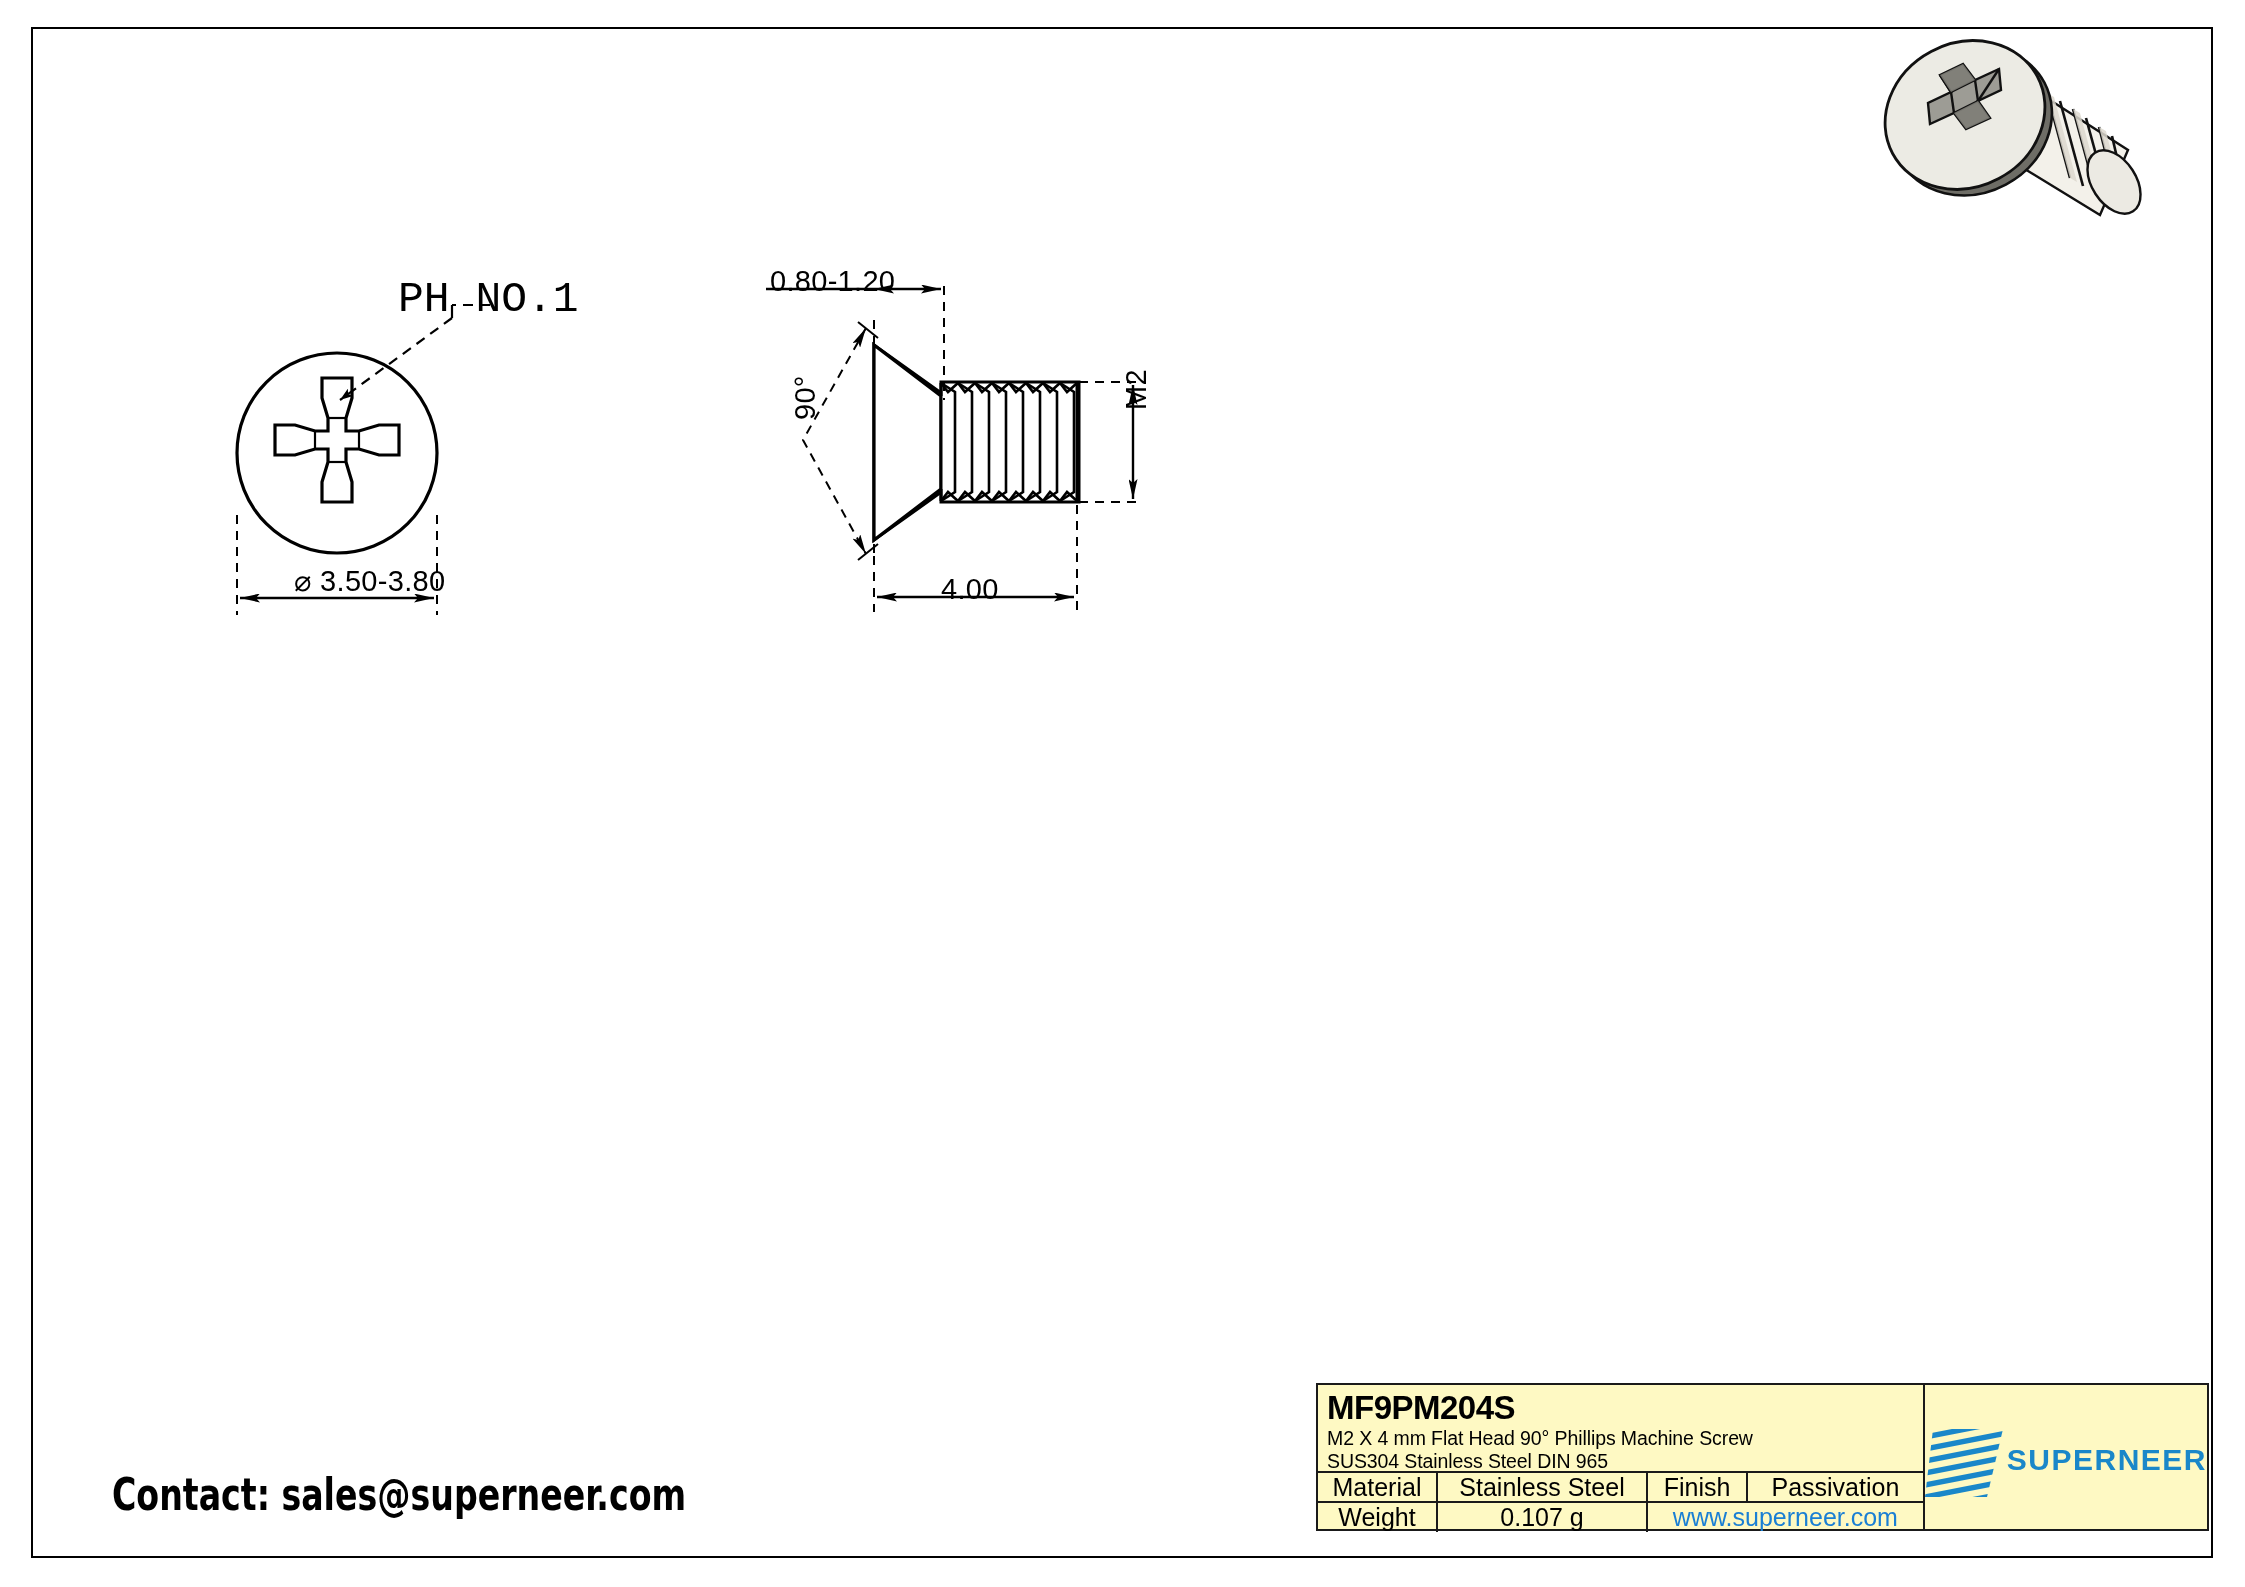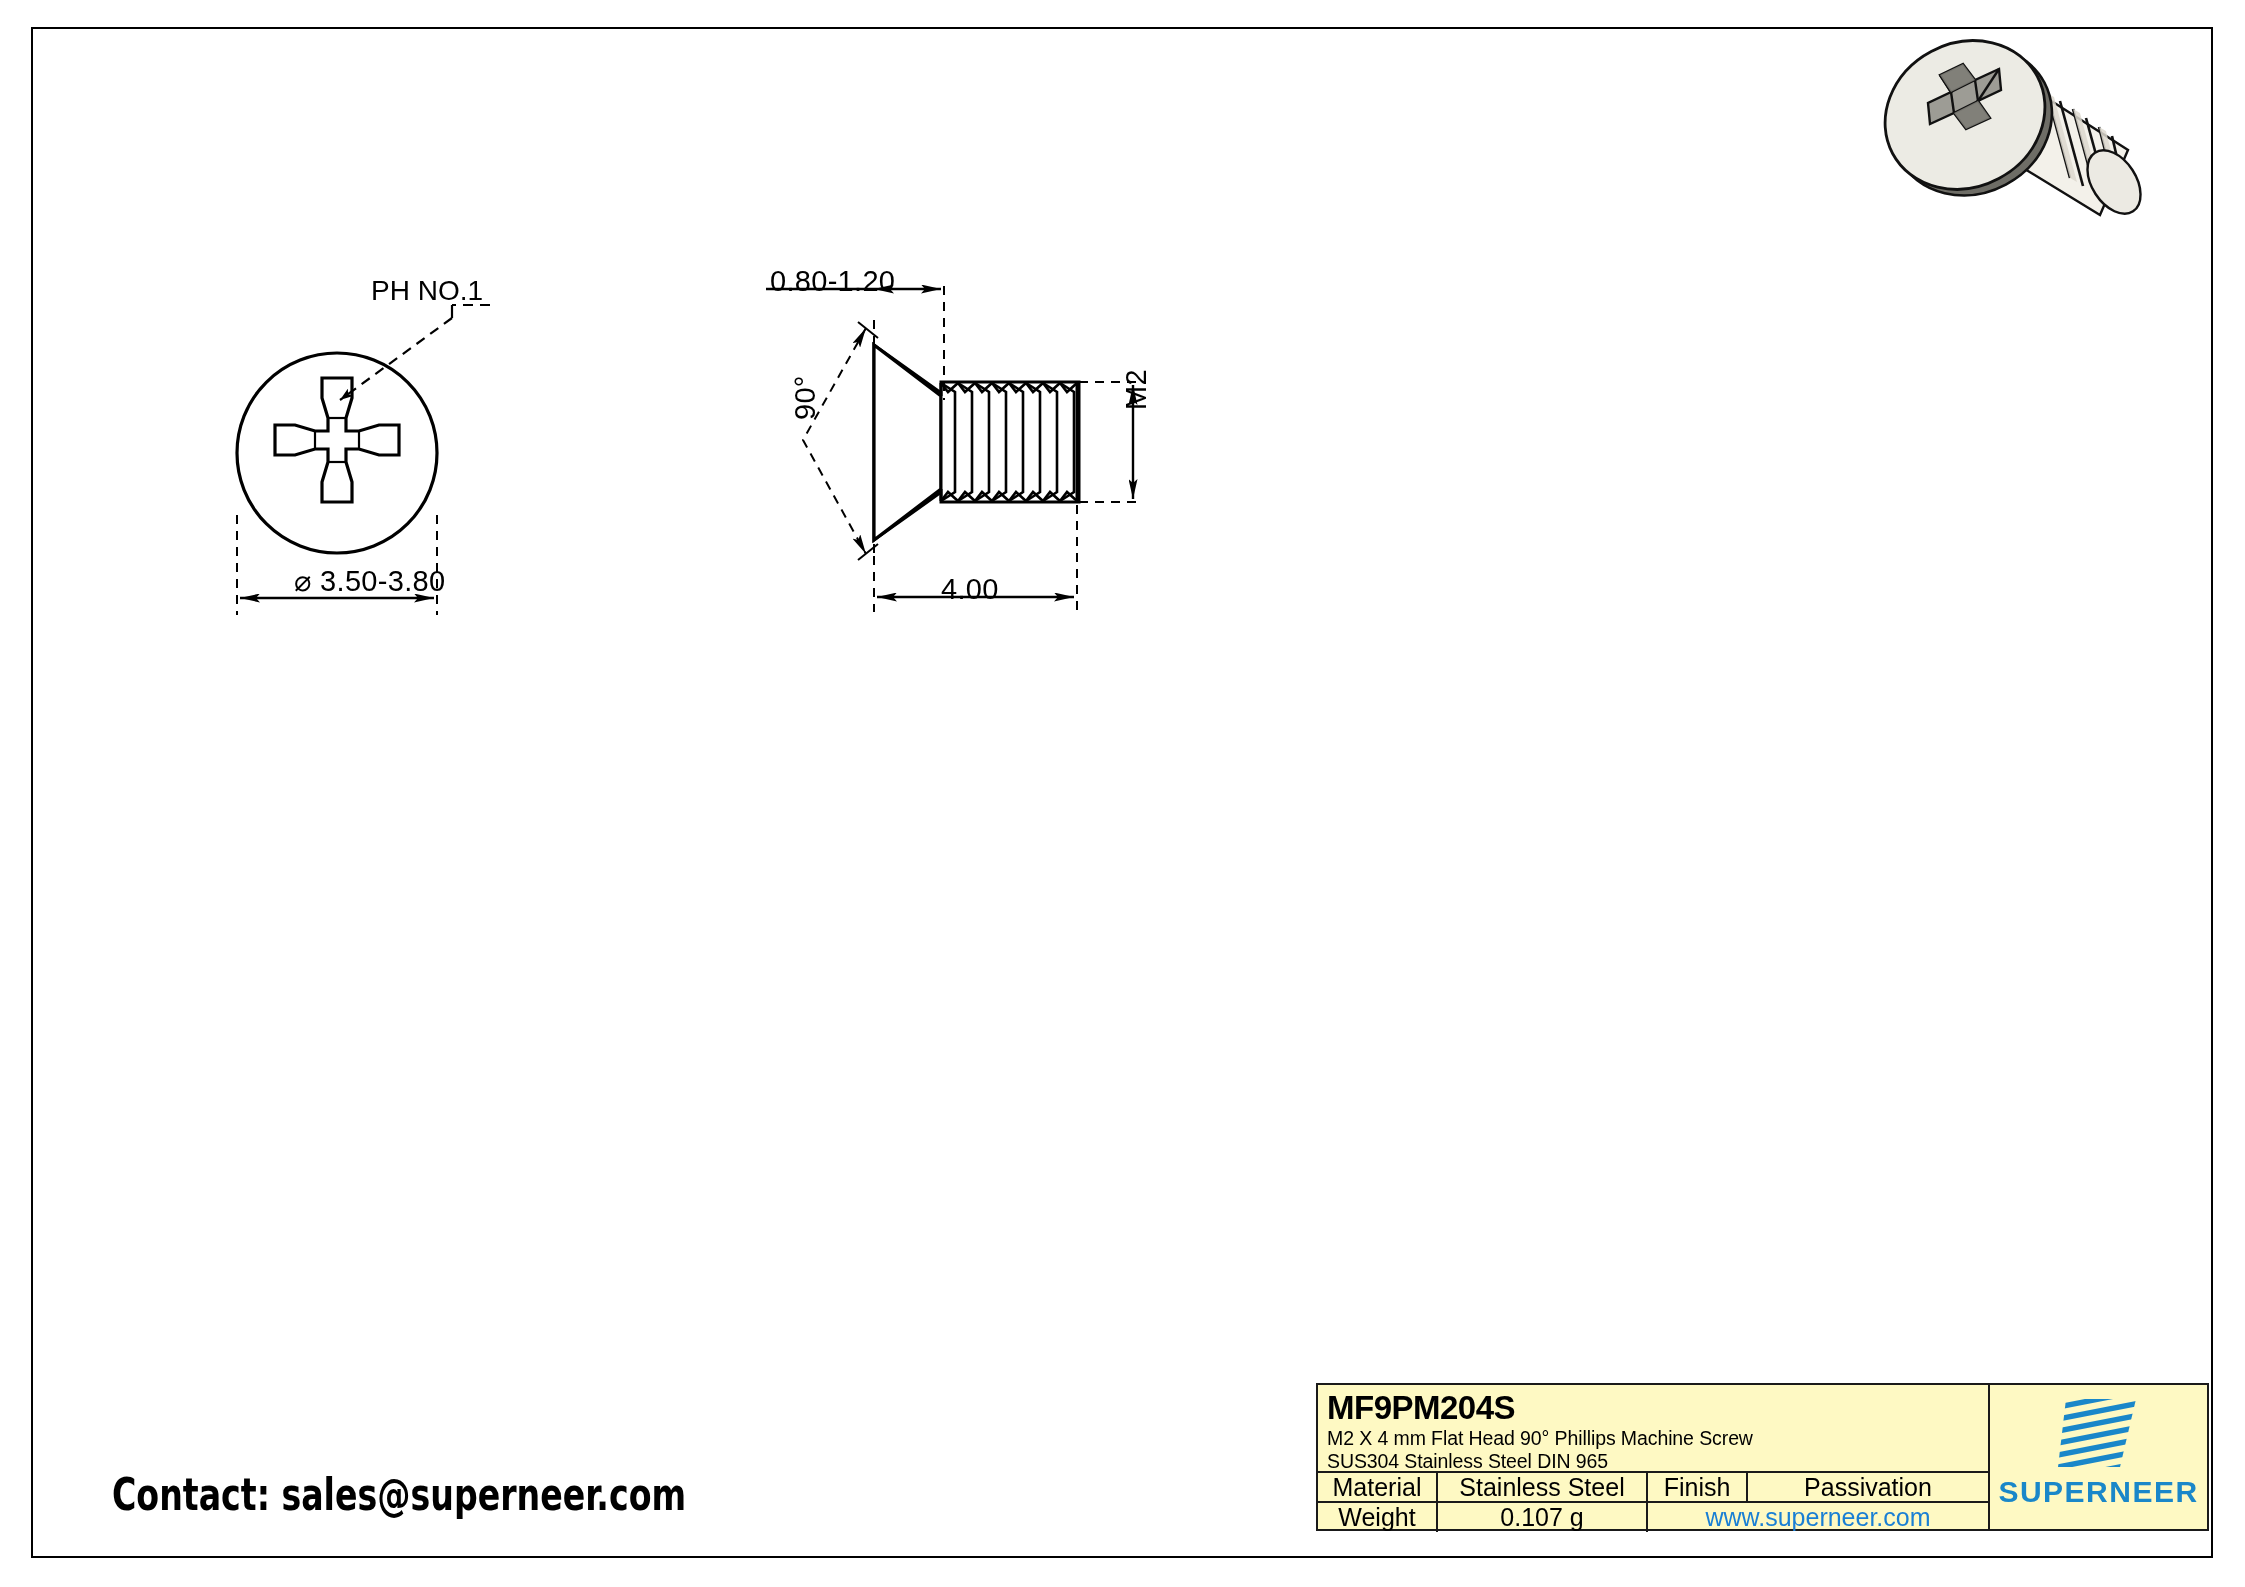--- a/index.html
+++ b/index.html
@@ -94,21 +94,21 @@
   }
   .c-label { width: 120px; border-right: 2px solid #1a1a1a; }
   .c-value { width: 210px; border-right: 2px solid #1a1a1a; }
   .c-fin-label { width: 100px; border-right: 2px solid #1a1a1a; }
   .c-fin-value { flex: 1; }
   .c-url { flex: 1; color: #1a7fd4; }
   #tb-right {
     flex: 1;
     position: relative;
     display: flex;
-    flex-direction: column;
+    flex-direction: row;
     align-items: center;
     justify-content: flex-start;
   }
   #logo-mark {
     margin-top: 10px;
     width: 82px;
     height: 74px;
     position: relative;
     overflow: hidden;
   }
@@ -150,25 +150,26 @@
     transform: rotate(-90deg);
     transform-origin: left top;
   }
   #dim-m2 {
     left: 1120px; top: 410px;
     transform: rotate(-90deg);
     transform-origin: left top;
   }
   #note-ph {
     position: absolute;
-    left: 371px;
+    left: 398px;
     top: 275px;
-    font-size: 28px;
+    font-size: 43px;
     color: #000;
     white-space: nowrap;
+    font-family: Liberation Mono, monospace;
   }
 </style>
 </head>
 <body>
 
 <div id="sheet">
 
   <div id="frame"></div>
 
   <svg class="layer" viewBox="0 0 2245 1587">

